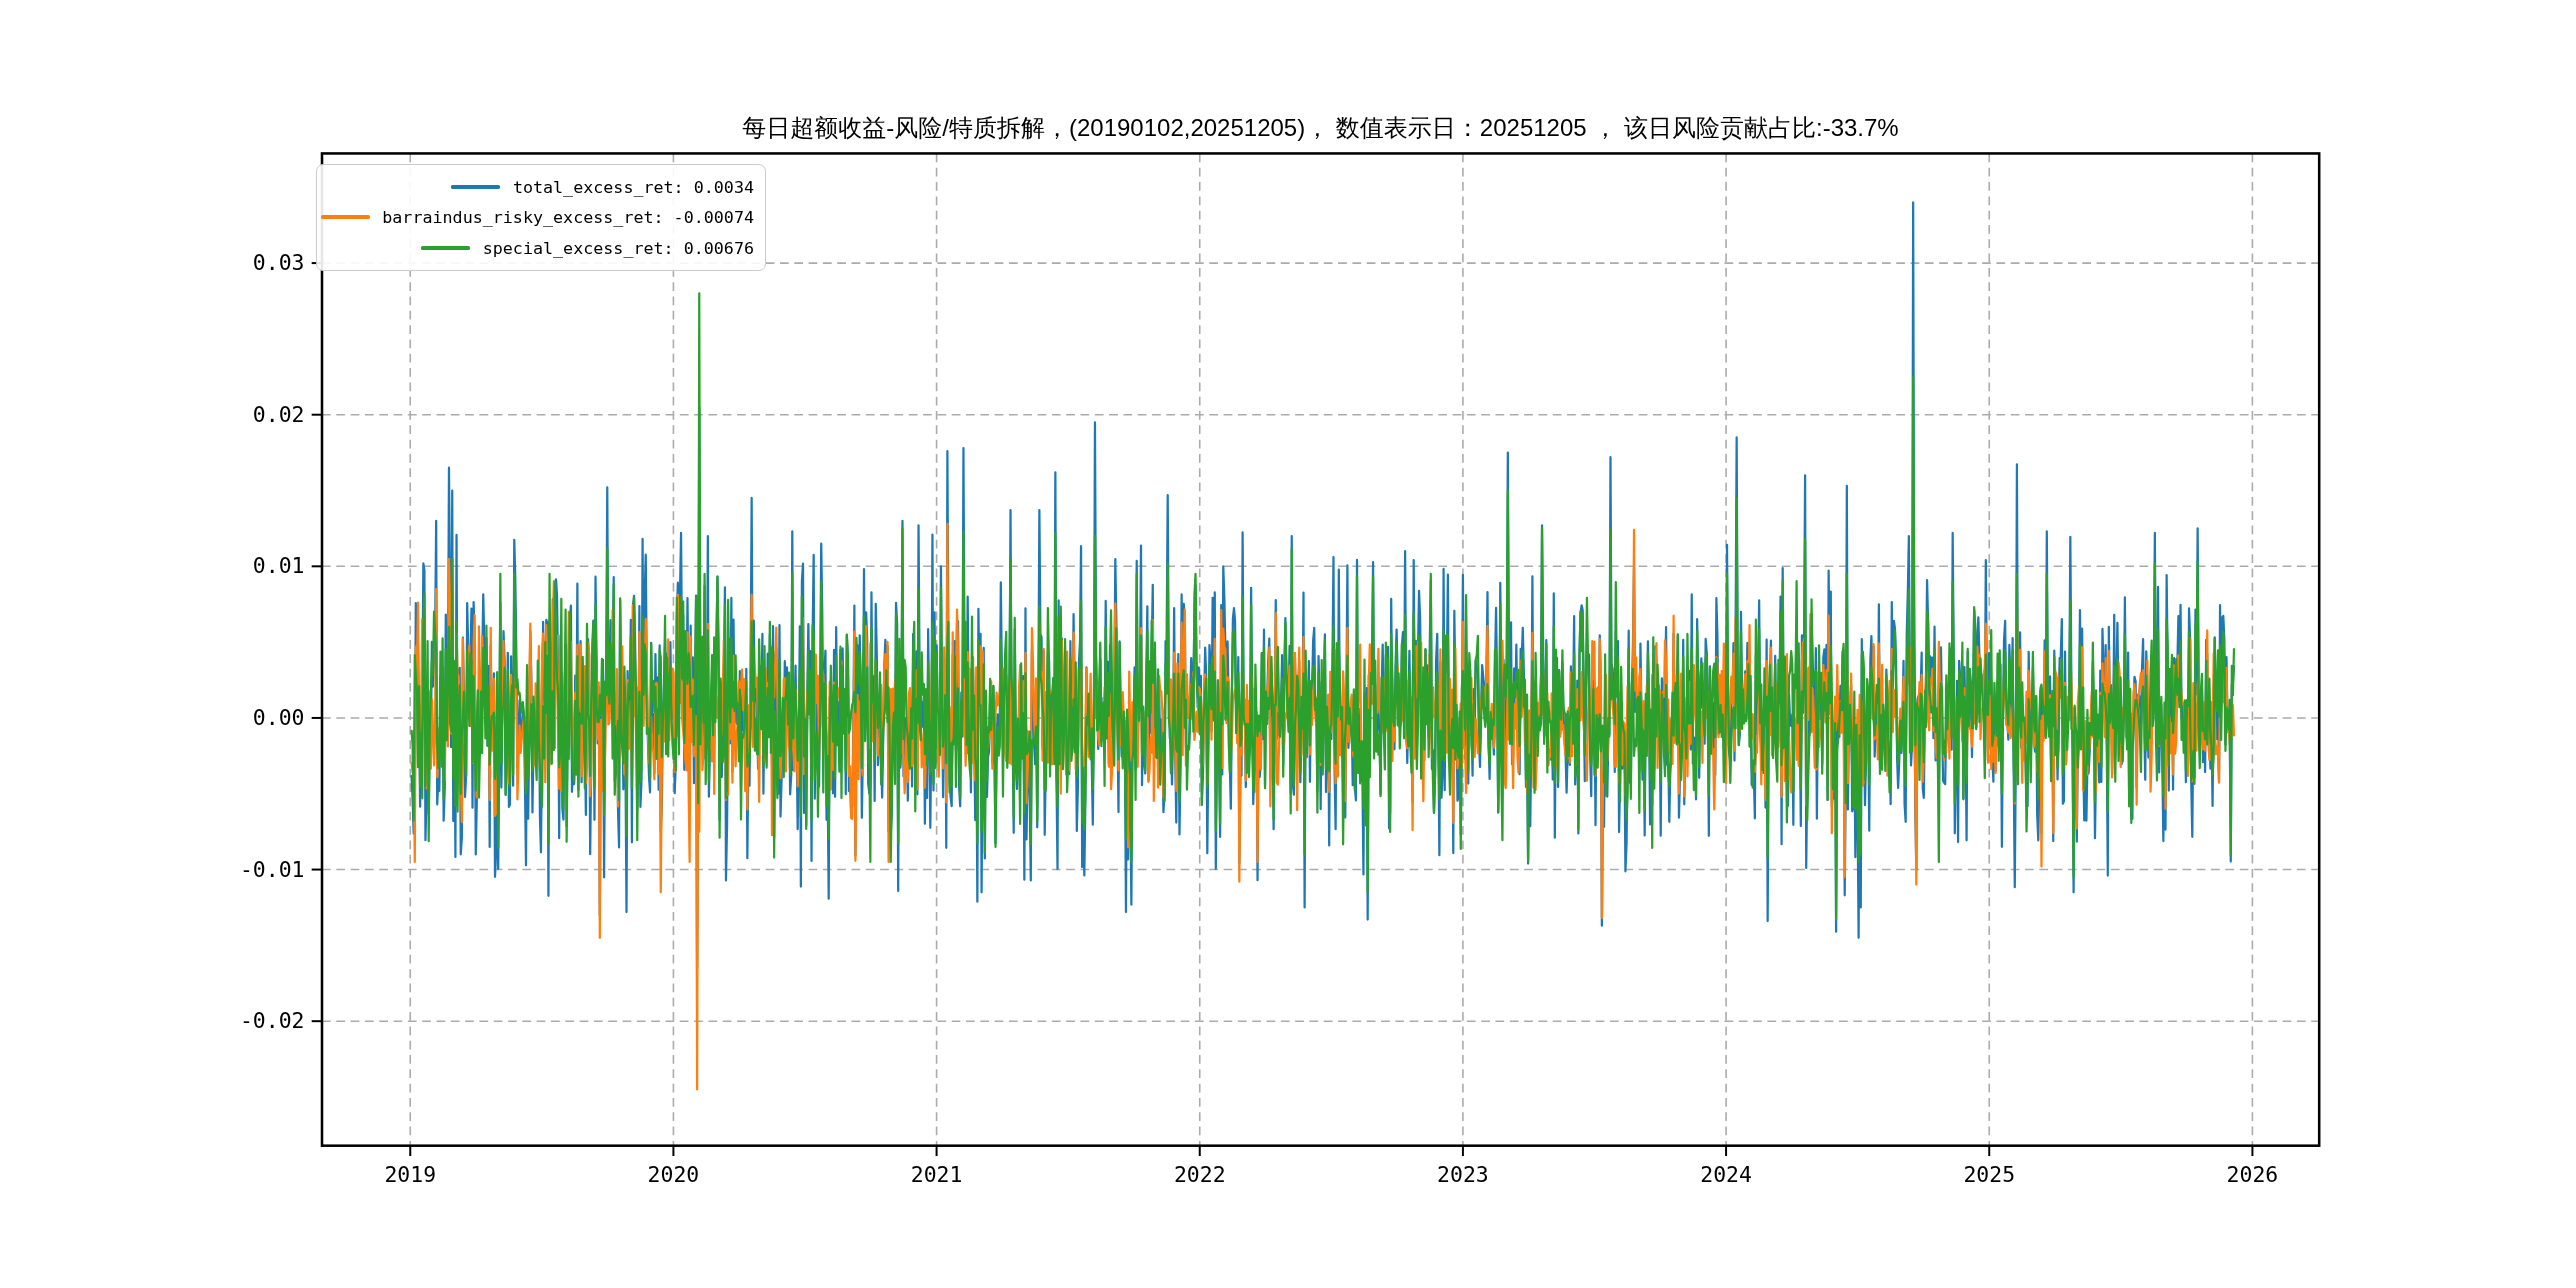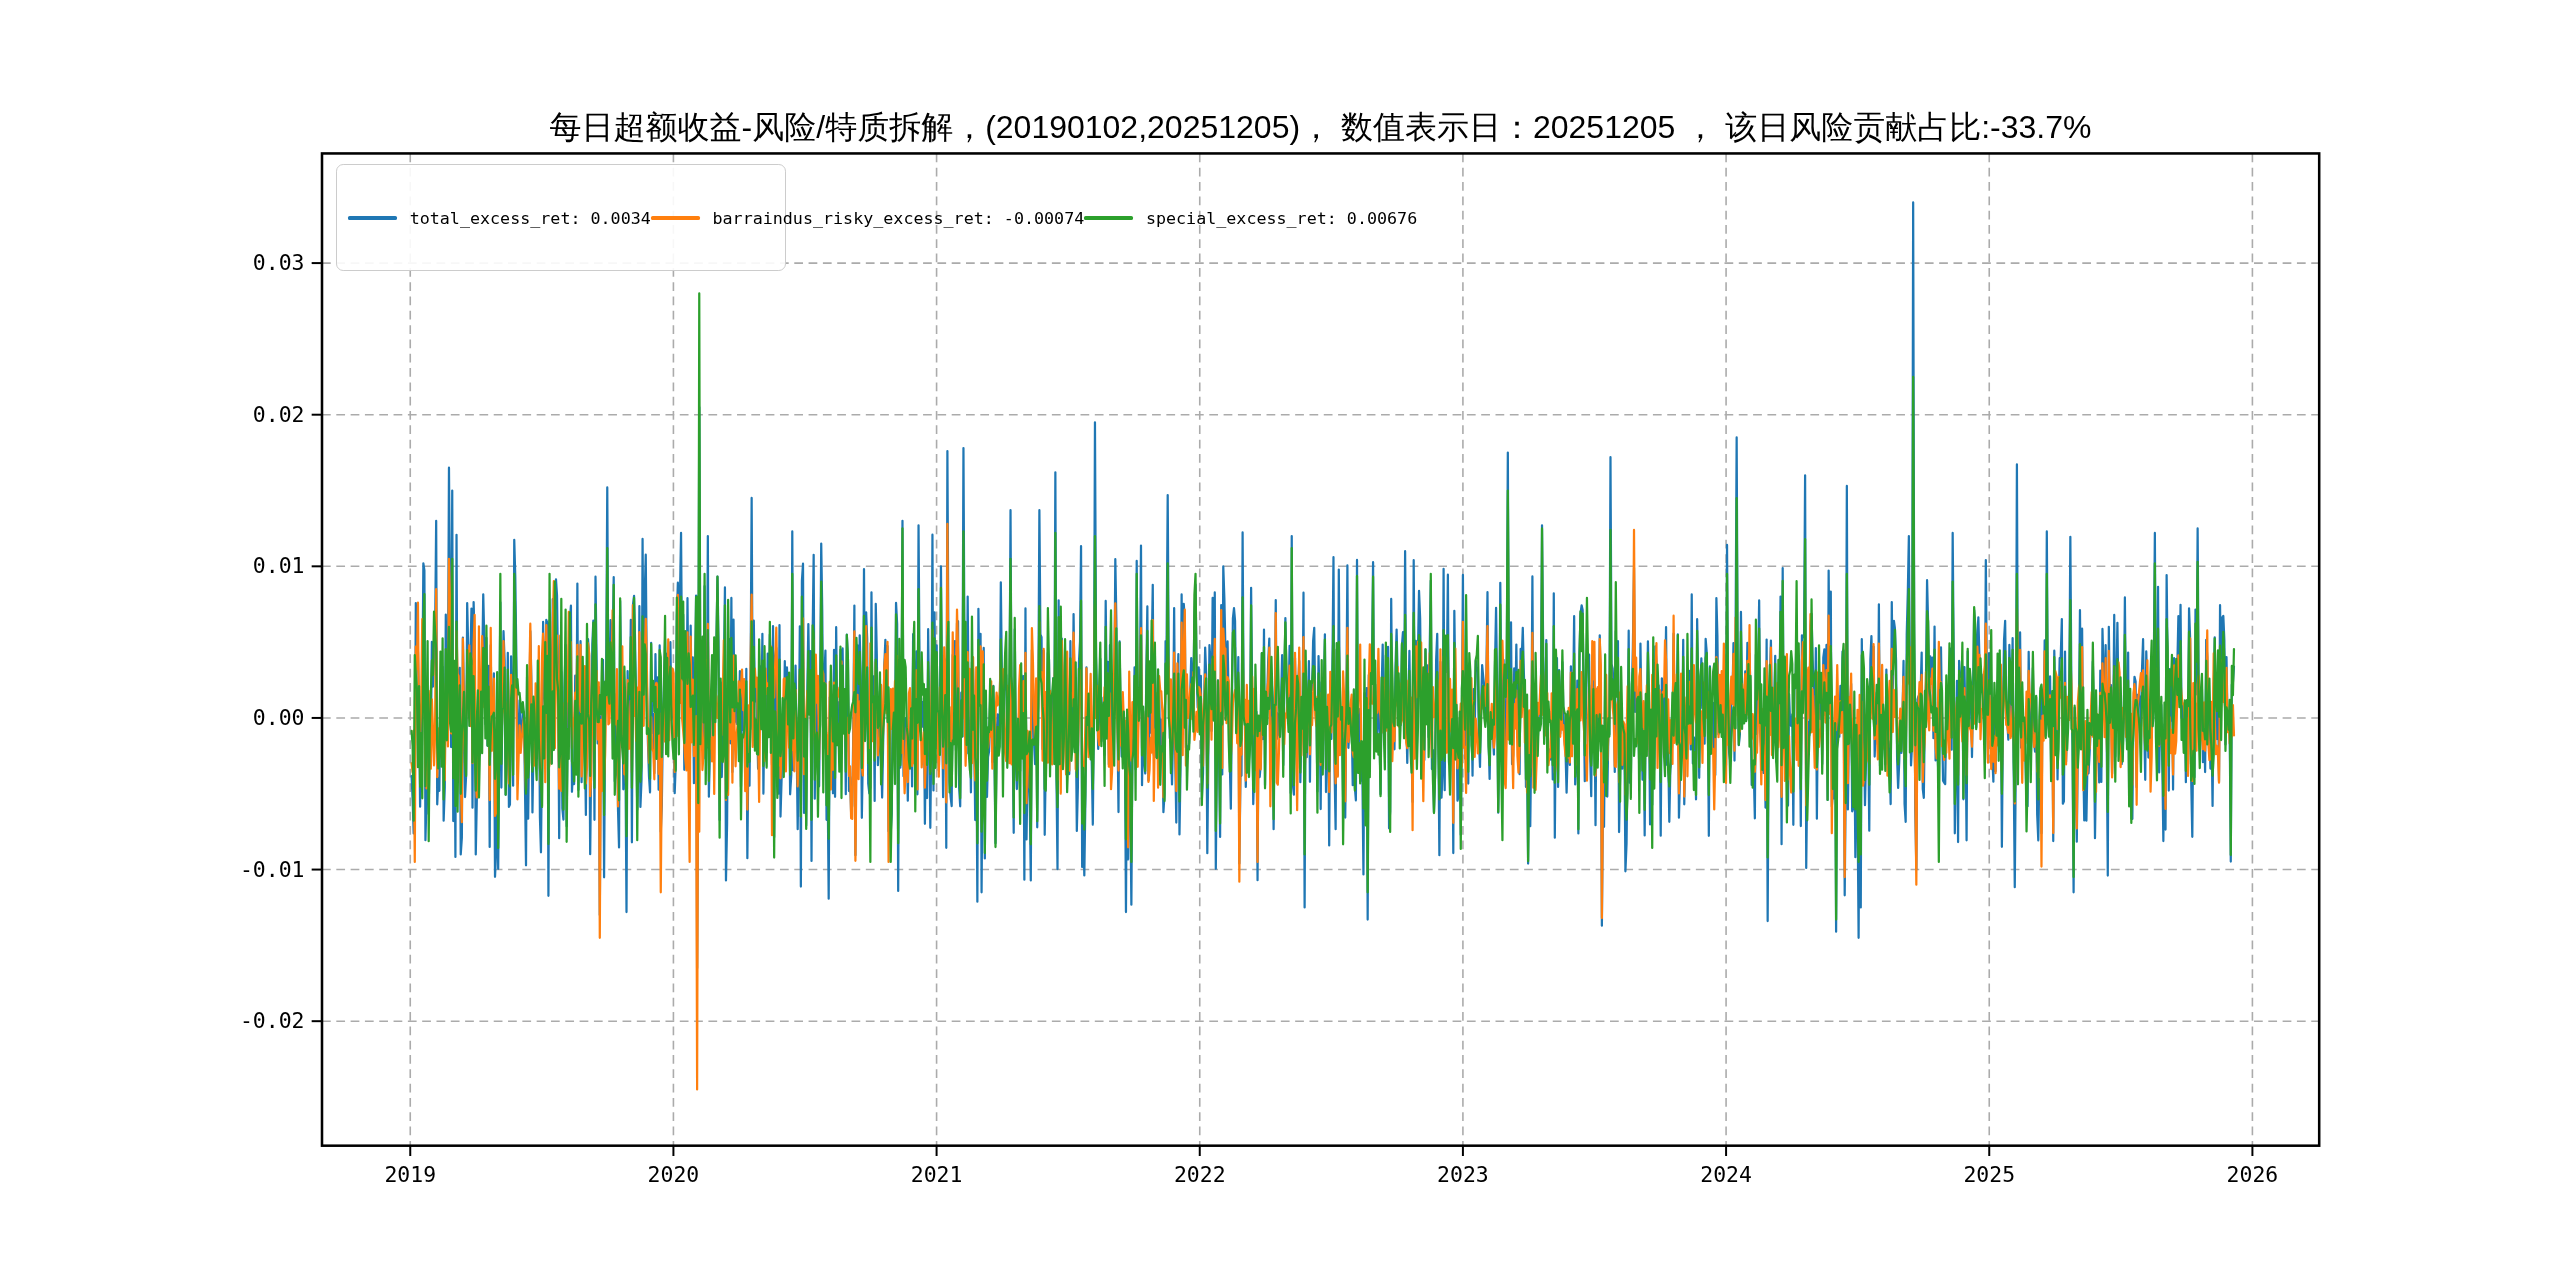--- a/index.html
+++ b/index.html
@@ -1,31 +1,31 @@
 <!DOCTYPE html>
 <html style="font-size:12.7px"><head>
 <meta charset="utf-8">
 <style>
   * { margin: 0; padding: 0; box-sizing: border-box; }
   html, body { background: #ffffff; }
   body { width: 2576px; height: 1288px; font-family: "Liberation Sans", "DejaVu Sans", sans-serif; }
   .figure { position: relative; width: 2576px; height: 1288px; background: #ffffff; overflow: hidden; }
   .chart-title {
     position: absolute; left: 322px; top: 114px; width: 1997px;
-    text-align: center; font-size: 32px; line-height: 27px; color: #000000;
+    text-align: center; font-size: 24px; line-height: 27px; color: #000000;
     font-family: "Liberation Sans", "DejaVu Sans", sans-serif;
     white-space: nowrap;
   }
   svg.plot { position: absolute; left: 0; top: 0; }
   .legend {
-    position: absolute; left: 336px; top: 164px; width: 450px; height: 107px;
+    position: absolute; left: 316px; top: 164px; width: 450px; height: 107px;
     background: rgba(255,255,255,0.9);
     border: 1.6px solid #cccccc; border-radius: 7.2px;
-    display: flex; justify-content: space-around;
-    padding: 6.4px 11px; z-index: 5;
+    display: flex; flex-direction: column; justify-content: space-around;
+    padding: 6.4px 11px; z-index: 5; align-items: flex-end;
   }
   .legend-row { display: flex; align-items: center; }
   .legend-swatch { display: inline-block; width: 49px; height: 4px; border-radius: 1.6px; margin-right: 12.7px; flex: 0 0 auto; }
   .legend-label {
     font-family: "DejaVu Sans Mono", "Liberation Mono", monospace;
     font-size: 16.7px; color: #000000; white-space: nowrap;
   }
 </style>
 </head>
 <body>

